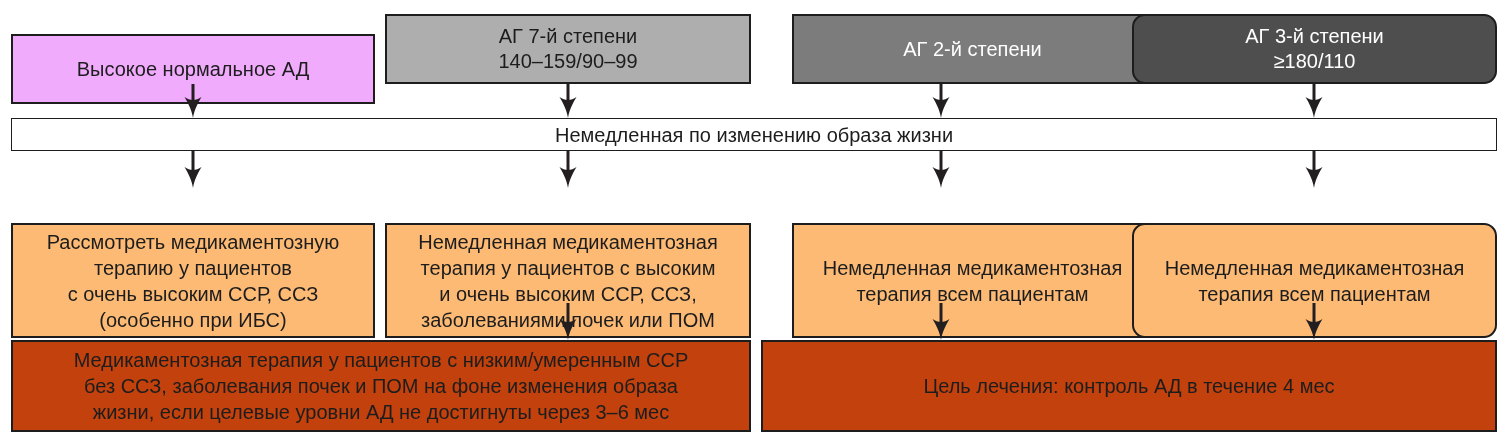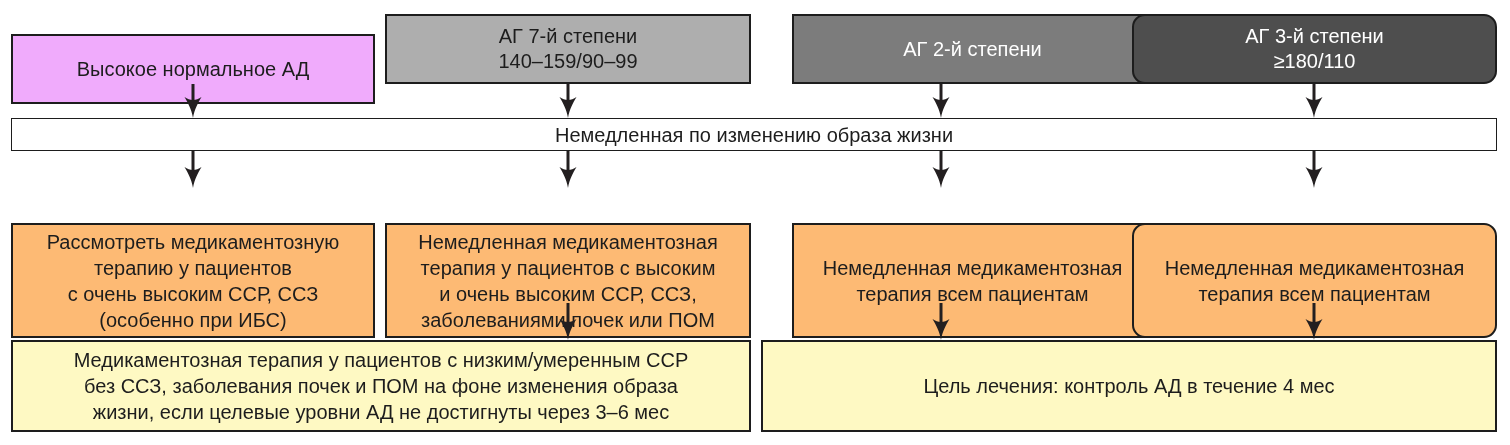--- a/index.html
+++ b/index.html
@@ -31,21 +31,21 @@
   .c3 { left: 792px;  width: 361px; gap: 11px; }
   .c4 { left: 1132px; width: 365px; border-radius: 13px; }
   
   .band {
     top: 118px; left: 11px; width: 1486px; height: 33px;
     border-width: 1.5px; background: #ffffff;
   }
   
   .row2 { top: 188px; height: 115px; background: #fdba74; margin-top: 35px; }
   
-  .row3 { top: 340px; height: 92px; background: #fef9c3; }
+  .row3 { top: 340px; height: 92px; background: #c2410c; }
   .r3left  { left: 11px;  width: 740px; }
   .r3right { left: 761px; width: 736px; }
   
   .arrow {
     position: absolute;
     width: 22px;
     transform: translateX(-50%);
     display: block;
   }
   .arrow svg { display: block; width: 100%; height: 100%; }

